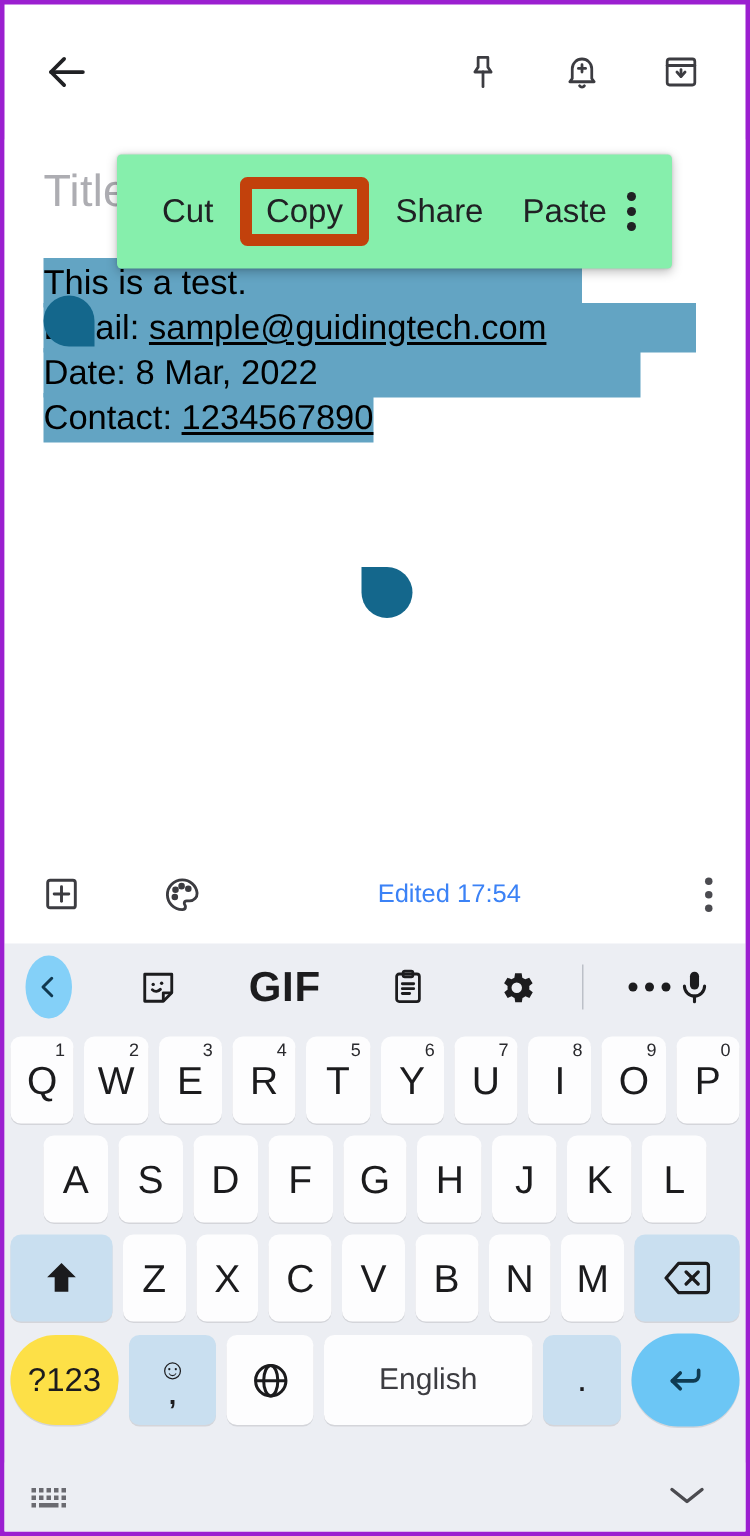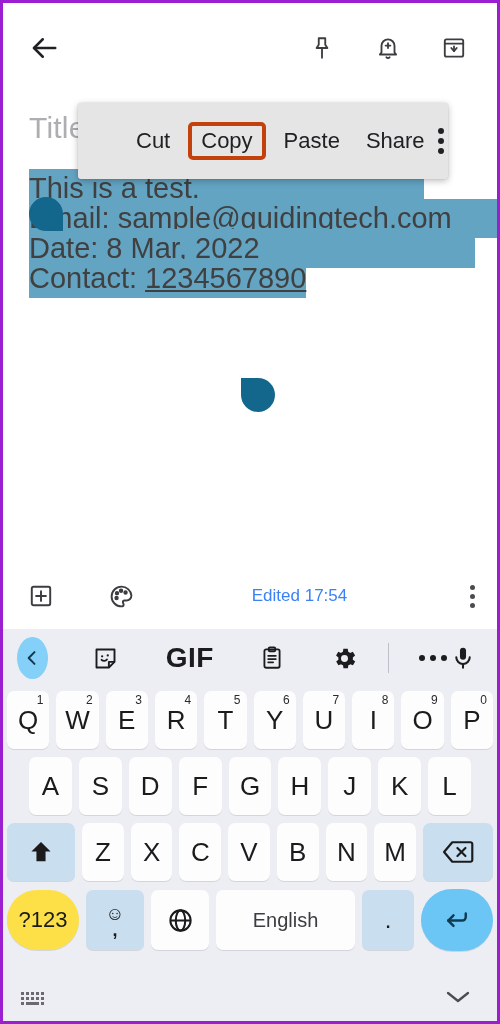--- a/index.html
+++ b/index.html
@@ -44,21 +44,21 @@
   }
   .note-title {
     position: absolute; left: 26px; top: 18px;
     font-size: 30px; color: #adadb2;
     letter-spacing: .2px;
     white-space: nowrap;
   }
   .note-body {
     position: absolute; left: 26px; top: 80px;
     width: 440px;
-    font-size: 29px; line-height: 30px; color: #404040;
+    font-size: 23px; line-height: 30px; color: #000000;
   }
   .note-line { position: relative; display: block; white-space: pre; width: max-content; }
   .note-line .hl {
     background: #63a4c3;
     padding: 3px 0 4px 0;
     box-decoration-break: clone;
     -webkit-box-decoration-break: clone;
   }
   .line1 .hl { padding-right: 224px; }
   .line2 .hl { padding-right: 100px; }
@@ -72,35 +72,34 @@
     background: #14678c;
   }
   .sel-handle.left  { left: 26px;  top: 104px; border-radius: 50% 50% 0 50%; }
   .sel-handle.right { left: 238px; top: 285px; border-radius: 0 50% 50% 50%; }
 
   
   .ctx-popup {
     position: absolute;
     left: 75px; top: 100px;
     width: 370px; height: 76px;
-    background: #e5e5e5;
+    background: #86efac;
     border-radius: 3px;
     box-shadow: 0 2px 7px rgba(0,0,0,.26), 0 0 2px rgba(0,0,0,.12);
     display: flex; align-items: center;
     z-index: 20;
-    padding-left: 28px;
   }
   .ctx-item {
     font-size: 22px; color: #202124;
     padding: 0 13px;
     white-space: nowrap;
   }
   .ctx-item.cut { margin-left: 17px; }
   .ctx-item.highlighted {
-    border: 4px solid #c2410c;
+    border: 8px solid #c2410c;
     border-radius: 5px;
     padding: 2px 9px;
     margin: 0 5px;
   }
   .ctx-more {
     margin-left: auto; margin-right: 26px;
     display: flex; flex-direction: column; gap: 4px; align-items: center;
   }
   .ctx-more span {
     width: 6px; height: 6px; border-radius: 50%; background: #202124;
@@ -275,22 +274,22 @@
       <span class="note-line line4"><span class="hl"><span>Contact: </span><span class="note-link">1234567890</span></span></span>
     </div>
 
     <div class="sel-handle left"></div>
     <div class="sel-handle right"></div>
   </div>
 
   <div class="ctx-popup">
     <div class="ctx-item cut">Cut</div>
     <div class="ctx-item highlighted">Copy</div>
+    <div class="ctx-item">Share</div>
     <div class="ctx-item">Paste</div>
-    <div class="ctx-item">Share</div>
     <div class="ctx-more">
       <span></span>
         <span></span>
         <span></span>
     </div>
   </div>
 
   <div class="note-bottom-bar">
     <div class="nb-icon plus">
       <svg width="26" height="26" viewBox="0 0 24 24" fill="none" stroke="#3c3c41" stroke-width="1.8" stroke-linecap="round">

